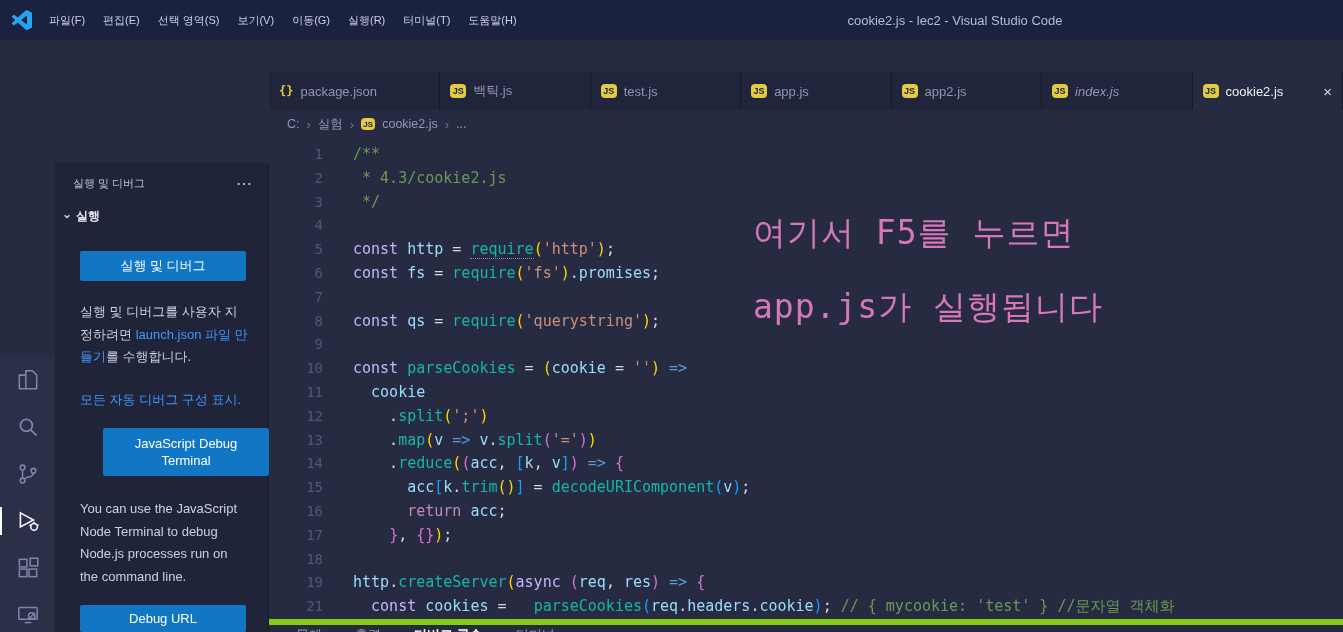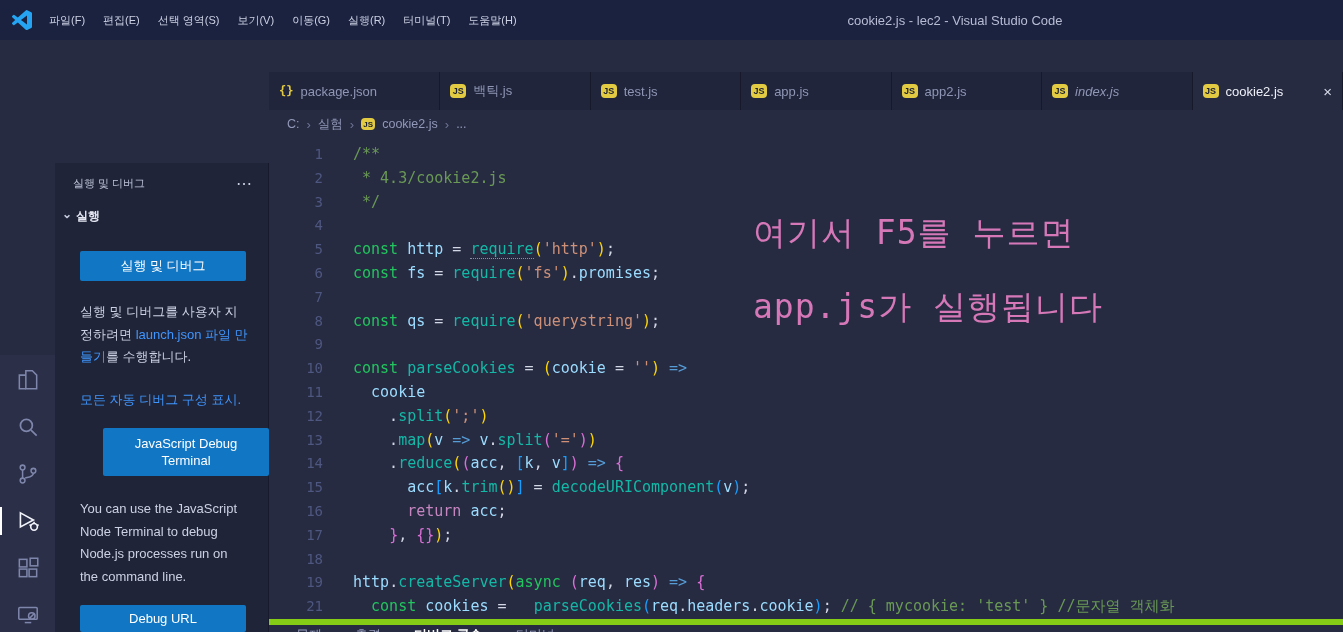--- a/index.html
+++ b/index.html
@@ -67,21 +67,21 @@
   .bc-sep { color:#6d7494; font-size:13px; }
   .bc-item { cursor:pointer; white-space:nowrap; }
 
   
   .code-area { flex:1; position:relative; font-family:"DejaVu Sans Mono", monospace;
                font-size:15px; line-height:23.8px; padding-top:5px; overflow:hidden; }
   .cl { display:flex; height:23.8px; }
   .ln { width:54px; text-align:right; color:#4e5780; flex:none; font-size:14px; }
   .lc { padding-left:30px; white-space:pre; color:#d4d7e5; }
   .tk-c  { color:#6a9955; }
-  .tk-k  { color:#22c55e; }
+  .tk-k  { color:#c4b5fd; }
   .tk-kp { color:#c586c0; }
   .tk-s  { color:#ce9178; }
   .tk-f  { color:#14b8a6; }
   .tk-v  { color:#9cdcfe; }
   .tk-d  { color:#d4d7e5; }
   .tk-a  { color:#569cd6; }
   .tk-b1 { color:#ffd700; }
   .tk-b2 { color:#da70d6; }
   .tk-b3 { color:#179fff; }
   .tk-sq { border-bottom:1px dotted #8a8fa8; }

